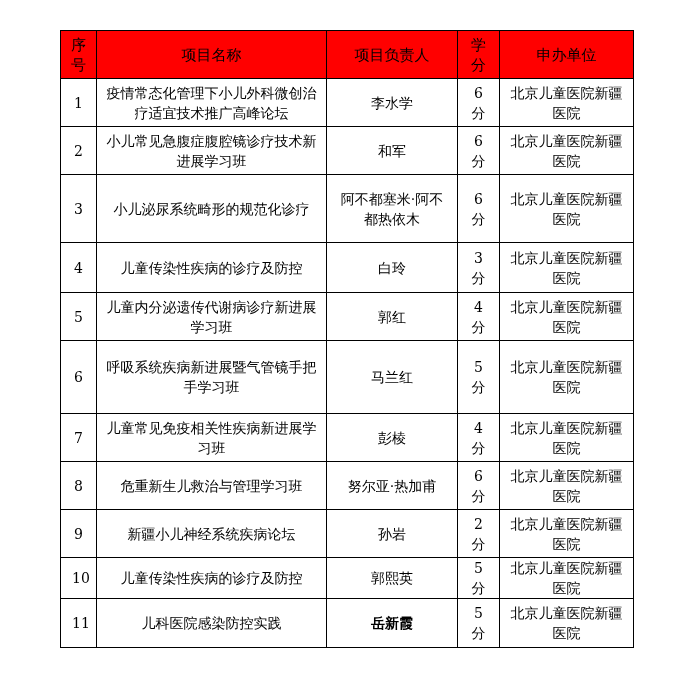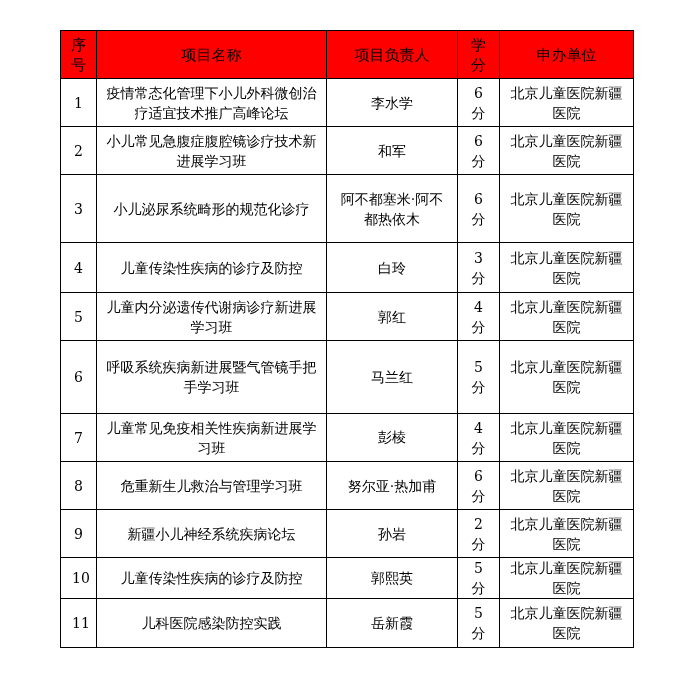--- a/index.html
+++ b/index.html
@@ -78,21 +78,21 @@
       <tr style="height: 48px;">
         <td class="num">6</td>
         <td class="name" style="padding: 16px 8px;">呼吸系统疾病新进展暨气管镜手把手学习班</td>
         <td class="lead" style="padding: 0px 12px; margin-top: 20px;">马兰红</td>
         <td class="credit">5分</td>
         <td class="unit" style="padding: 0px 8px;">北京儿童医院新疆医院</td>
       </tr>
       <tr style="height: 48px;">
         <td class="num">7</td>
         <td class="name" style="padding: 0px 8px;">儿童常见免疫相关性疾病新进展学习班</td>
-        <td class="lead" style="padding: 0px 12px; font-family: Liberation Mono, monospace;">彭棱</td>
+        <td class="lead" style="padding: 0px 12px;">彭棱</td>
         <td class="credit">4分</td>
         <td class="unit" style="padding: 0px 8px;">北京儿童医院新疆医院</td>
       </tr>
       <tr style="height: 48px;">
         <td class="num">8</td>
         <td class="name" style="padding: 0px 8px;">危重新生儿救治与管理学习班</td>
         <td class="lead" style="padding: 0px 12px;">努尔亚·热加甫</td>
         <td class="credit">6分</td>
         <td class="unit" style="padding: 0px 8px;">北京儿童医院新疆医院</td>
       </tr>
@@ -106,18 +106,18 @@
       <tr style="height: 35px;">
         <td class="num">10</td>
         <td class="name" style="padding: 0px 8px;">儿童传染性疾病的诊疗及防控</td>
         <td class="lead" style="padding: 0px 12px;">郭熙英</td>
         <td class="credit">5分</td>
         <td class="unit" style="padding: 0px 8px;">北京儿童医院新疆医院</td>
       </tr>
       <tr style="height: 49px;">
         <td class="num">11</td>
         <td class="name" style="padding: 0px 8px;">儿科医院感染防控实践</td>
-        <td class="lead" style="padding: 0px 12px;">岳新霞</td>
+        <td class="lead" style="padding: 0px 12px; font-weight: bold;">岳新霞</td>
         <td class="credit">5分</td>
         <td class="unit" style="padding: 0px 8px;">北京儿童医院新疆医院</td>
       </tr>
     </tbody>
 </table>
 
 </body></html>

